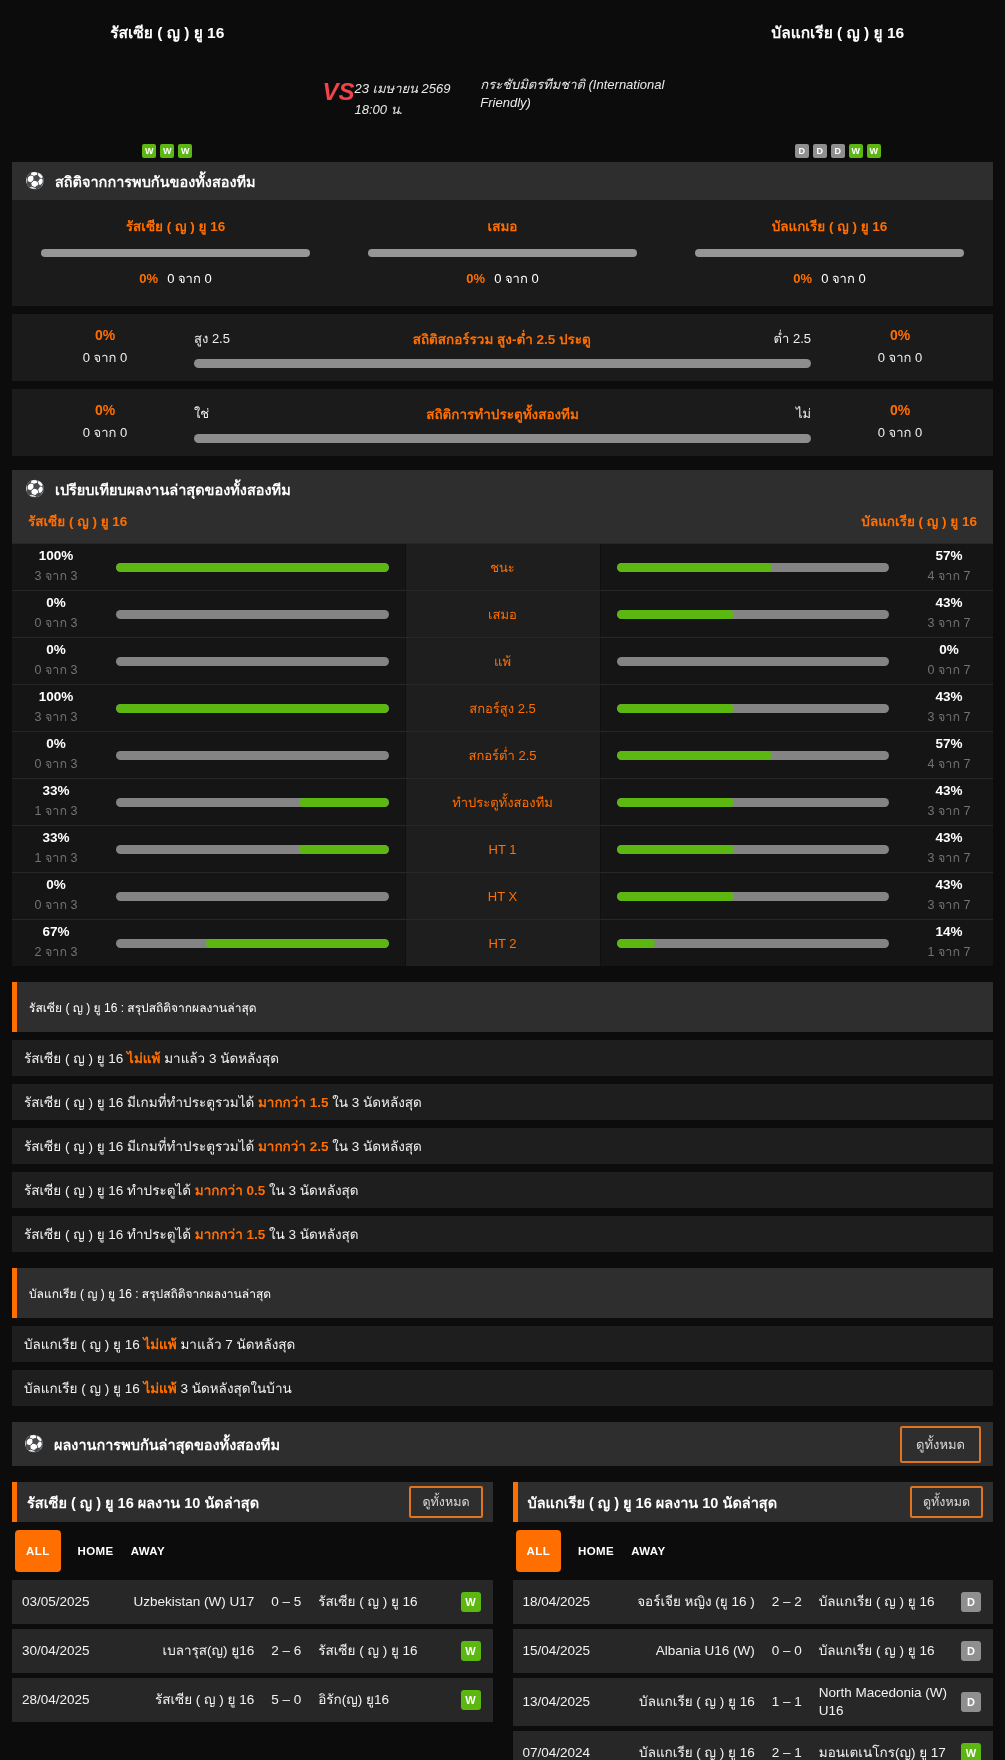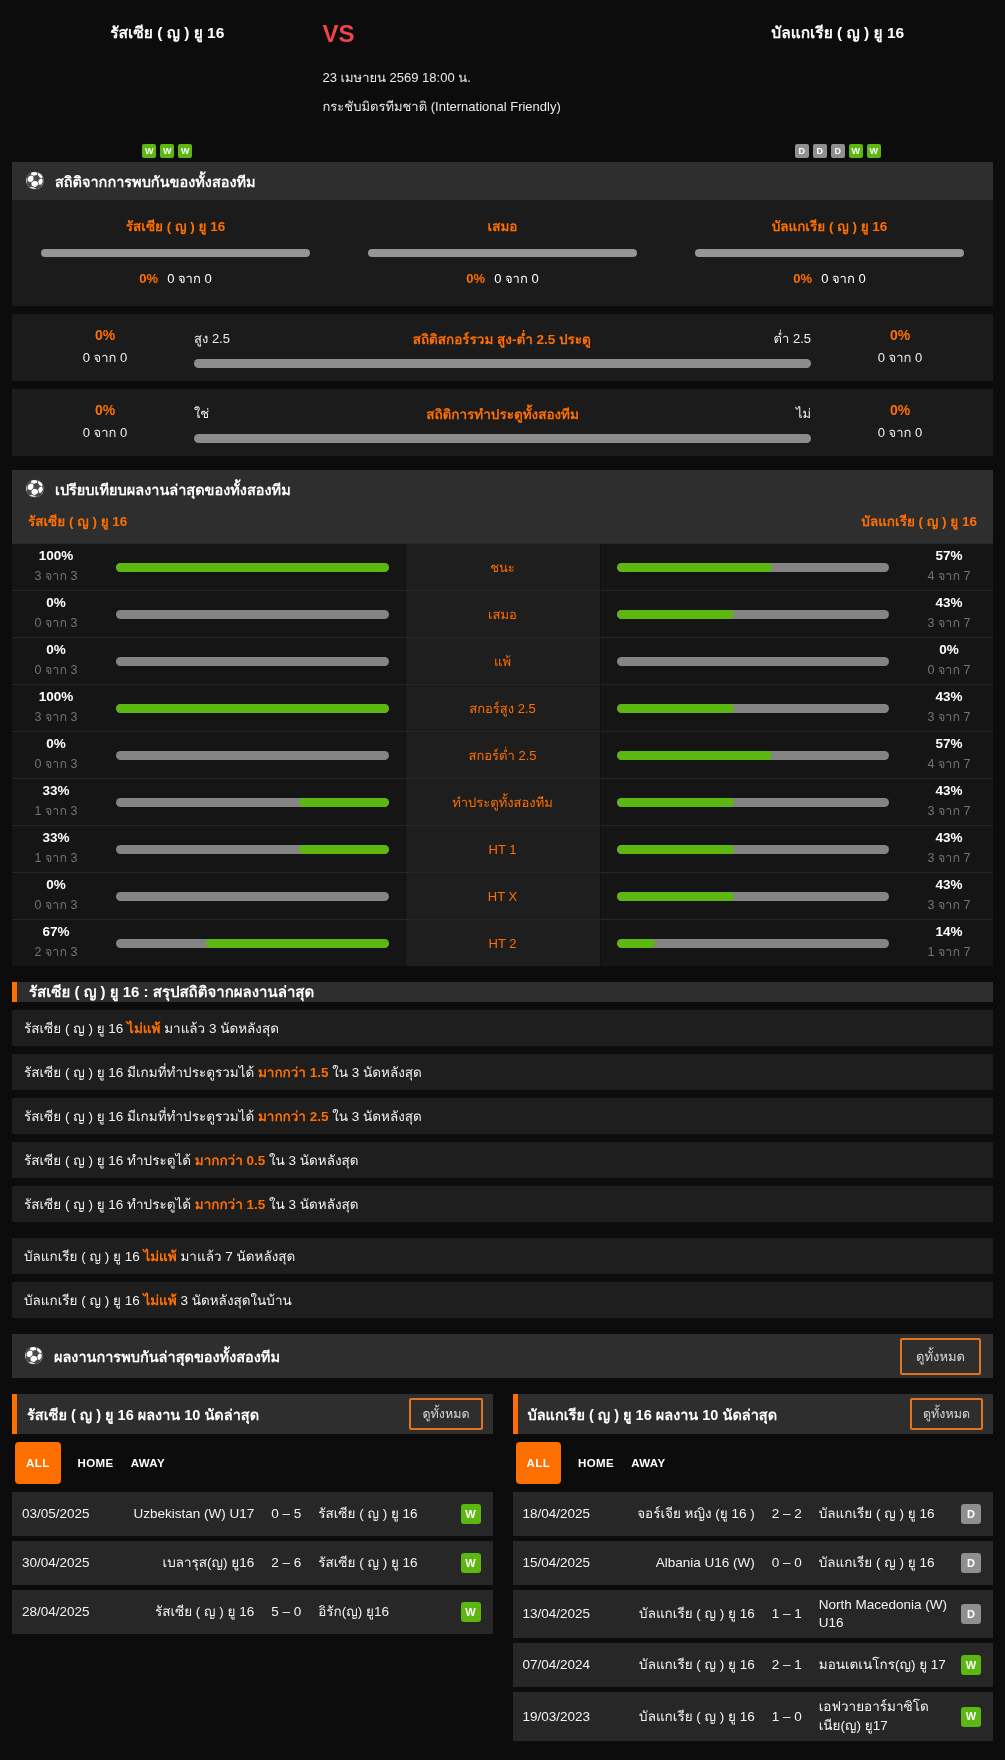--- a/index.html
+++ b/index.html
@@ -8,21 +8,21 @@
     background:#0c0c0c;color:#fff;
     font-family:"Liberation Sans",sans-serif;
     -webkit-font-smoothing:antialiased;
   }
   .page{padding:8px 12px 0;}
 
   
   .match-header{display:flex;height:148px;padding-top:6px;}
   .mh-side{flex:1;display:flex;flex-direction:column;align-items:center;justify-content:space-between;padding-bottom:4px;}
   .team-name{font-size:15.5px;font-weight:bold;color:#fff;padding-top:6px;}
-  .mh-center{width:360px;display:flex;flex-direction:column;align-items:flex-start;}
+  .mh-center{width:360px;display:flex;flex-direction:row;align-items:center;font-style:italic;}
   .vs{font-size:24px;font-weight:bold;color:#f0434a;line-height:1;margin-top:8px;}
   .mh-date{font-size:13px;color:#e9e9e9;margin-top:21px;}
   .mh-comp{font-size:13px;color:#e9e9e9;margin-top:8px;}
   .form-row{display:flex;}
   .fb{width:14px;height:14px;border-radius:2px;margin:0 2px;display:flex;align-items:center;justify-content:center;
       font-size:9px;font-weight:bold;color:#fff;}
   .fb.w{background:#5cb811;}
   .fb.d{background:#8f8f8f;}
 
   
@@ -61,22 +61,22 @@
             background:#151515;border-top:1px solid #272727;height:46px;}
   .comp-label{height:100%;display:flex;align-items:center;justify-content:center;background:#1e1e1e;
               color:#ff6f00;font-size:13px;border-left:1px solid #0f0f0f;border-right:1px solid #0f0f0f;}
   .comp-row .bar{margin:0 16px;height:9px;background:#848484;}
   .stack{text-align:center;}
   .stack .p{color:#fff;font-weight:bold;font-size:13.5px;}
   .stack .c{color:#737373;font-size:12.5px;margin-top:3px;}
 
   
   .summary{margin-top:16px;}
-  .sum-head{background:#2e2e2e;border-left:5px solid #ff6f00;height:20px;display:flex;align-items:center;
-            padding:0 12px;font-weight:bold;color:#fff;font-size:15px;}
+  .sum-head{background:#2e2e2e;border-left:5px solid #ff6f00;height:50px;display:flex;align-items:center;
+            padding:0 12px;font-weight:normal;color:#fff;font-size:12px;}
   .sum-row{background:#1e1e1e;margin-top:8px;min-height:34px;display:flex;align-items:center;
            padding:1px 12px;color:#f0f0f0;font-size:13.5px;}
   .hl{color:#ff6f00;font-weight:bold;}
 
   
   .h2h-recent{margin-top:16px;background:#2e2e2e;height:44px;display:flex;align-items:center;gap:10px;padding:0 12px;
               font-size:14.5px;font-weight:bold;color:#fff;}
   .viewall{margin-left:auto;border:2px solid #e2731f;background:transparent;color:#d8d8d8;font-size:13px;
            padding:6px 14px;border-radius:2px;cursor:pointer;font-family:inherit;}
 
@@ -414,20 +414,21 @@
       </div>
     <div class="sum-row">
         <span><span>รัสเซีย ( ญ ) ยู 16 ทำประตูได้ </span><span class="hl">มากกว่า 0.5</span><span> ใน 3 นัดหลังสุด</span></span>
       </div>
     <div class="sum-row">
         <span><span>รัสเซีย ( ญ ) ยู 16 ทำประตูได้ </span><span class="hl">มากกว่า 1.5</span><span> ใน 3 นัดหลังสุด</span></span>
       </div>
   </section>
 
   <section class="summary">
+    <div class="sum-head">บัลแกเรีย ( ญ ) ยู 16 : สรุปสถิติจากผลงานล่าสุด</div>
     <div class="sum-row">
         <span><span>บัลแกเรีย ( ญ ) ยู 16 </span><span class="hl">ไม่แพ้</span><span> มาแล้ว 7 นัดหลังสุด</span></span>
       </div>
     <div class="sum-row">
         <span><span>บัลแกเรีย ( ญ ) ยู 16 </span><span class="hl">ไม่แพ้</span><span> 3 นัดหลังสุดในบ้าน</span></span>
       </div>
   </section>
 
   <div class="h2h-recent">
     <span class="ball">⚽</span>

